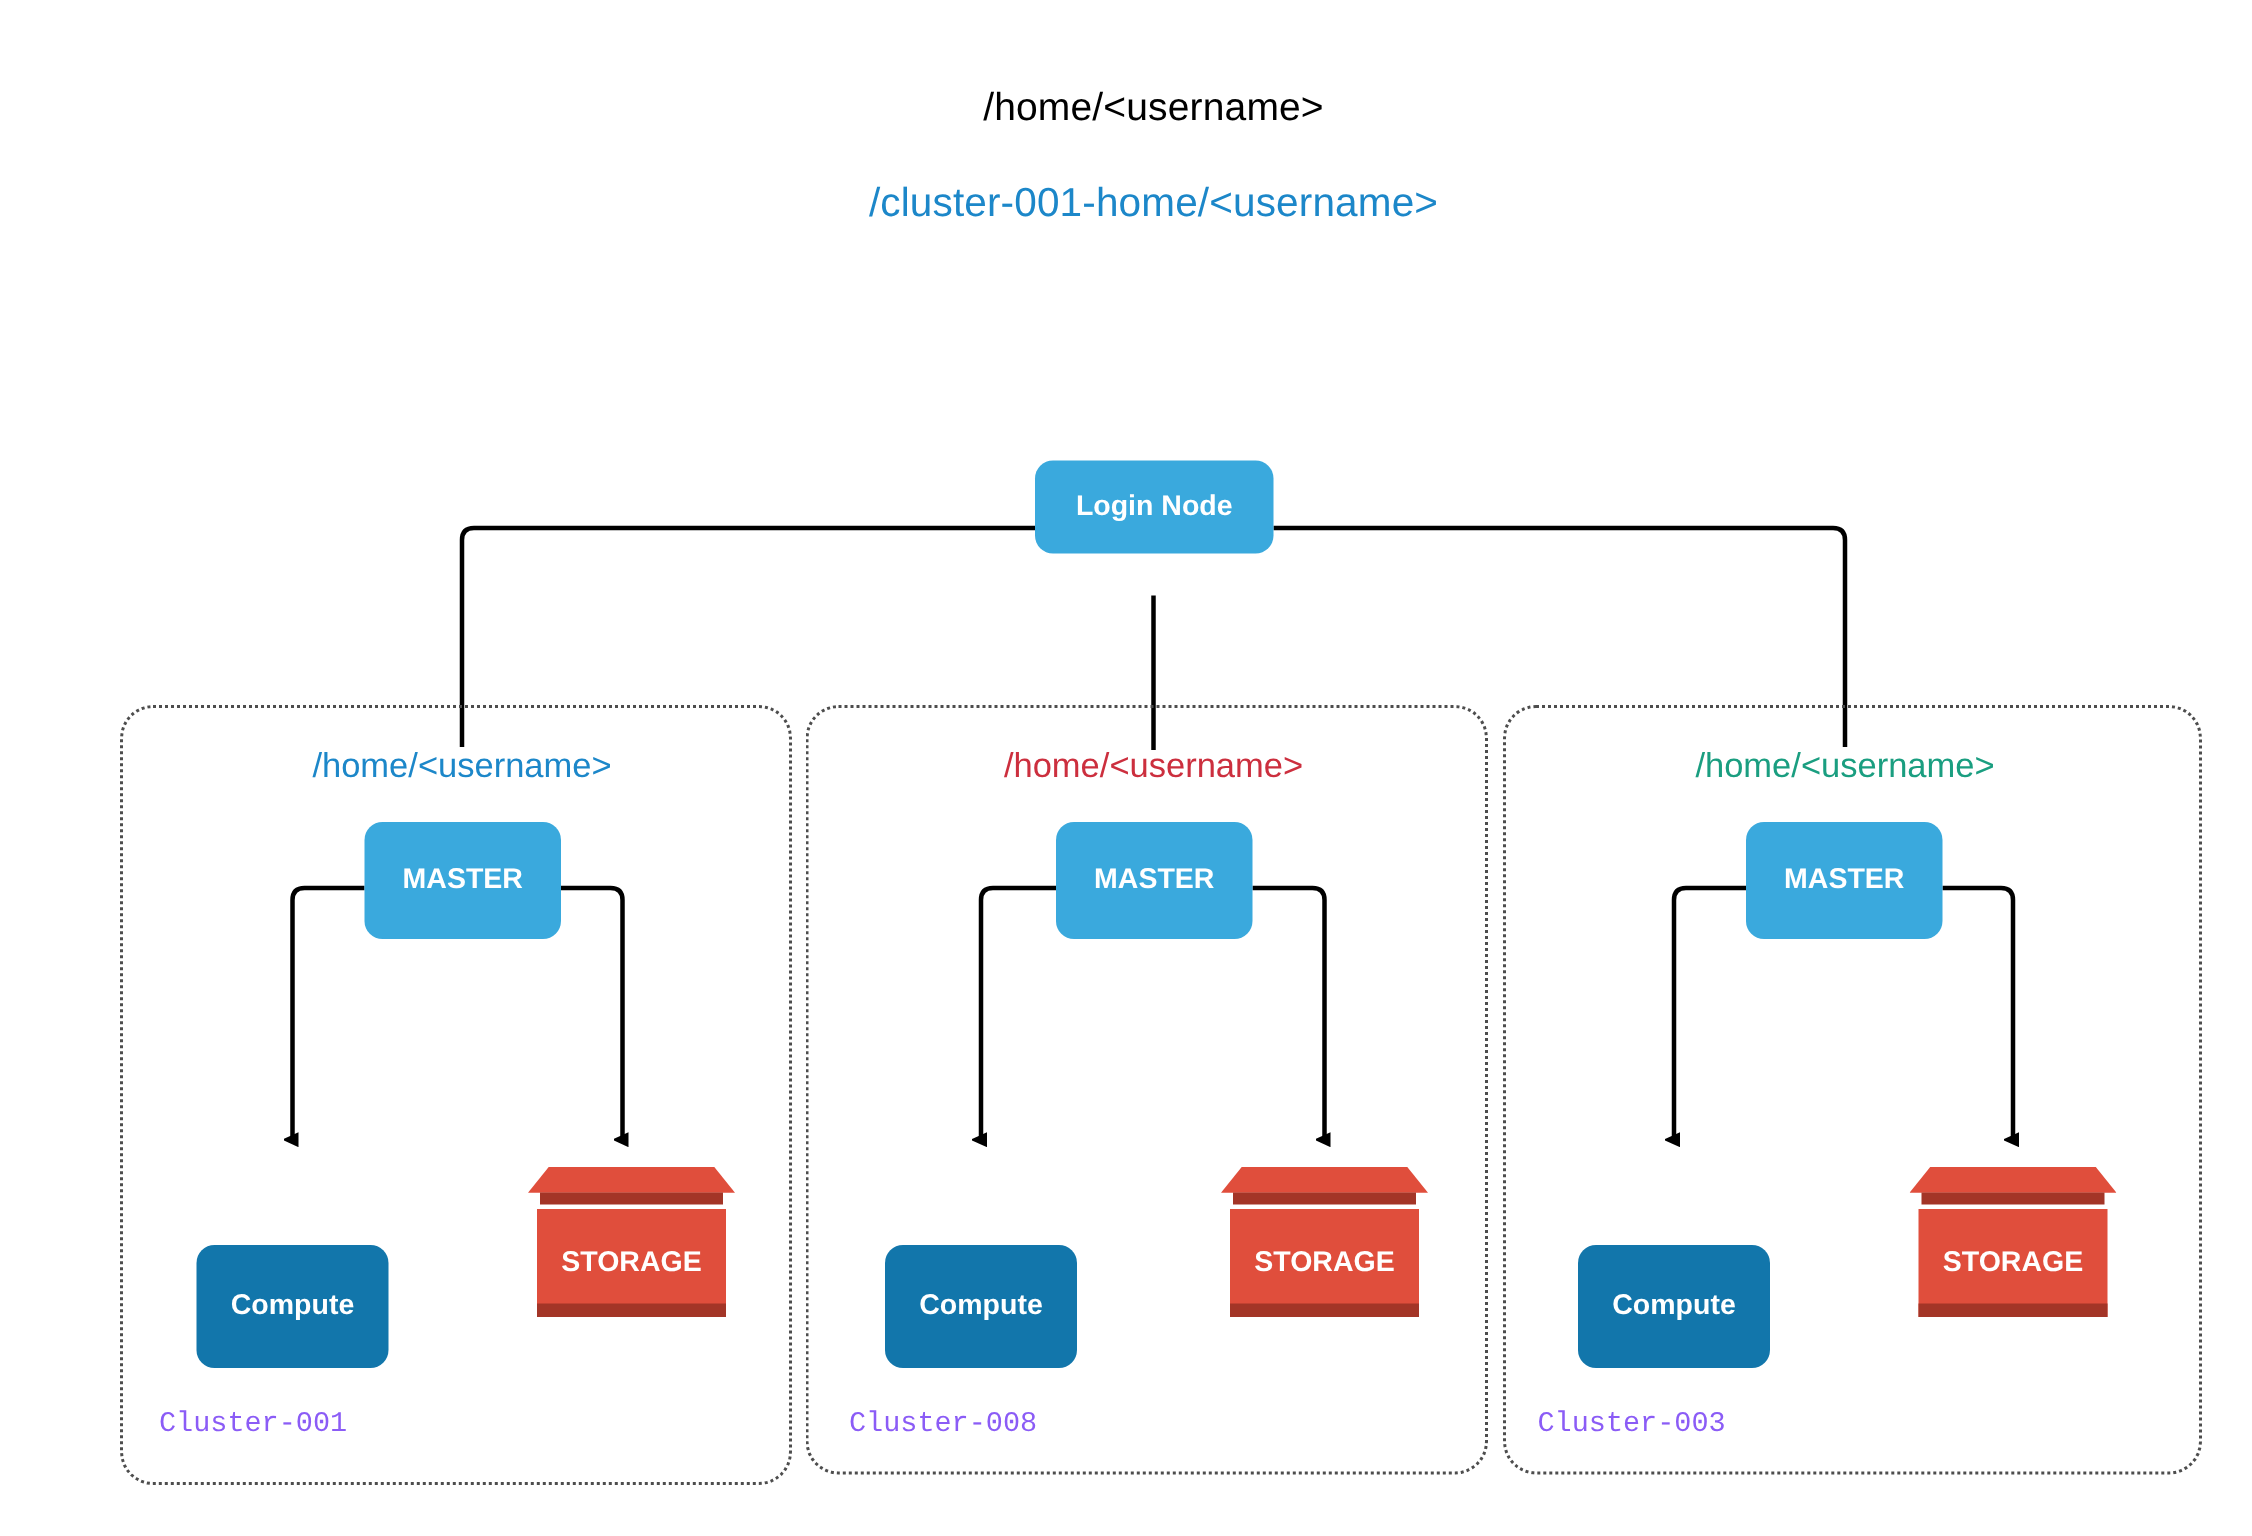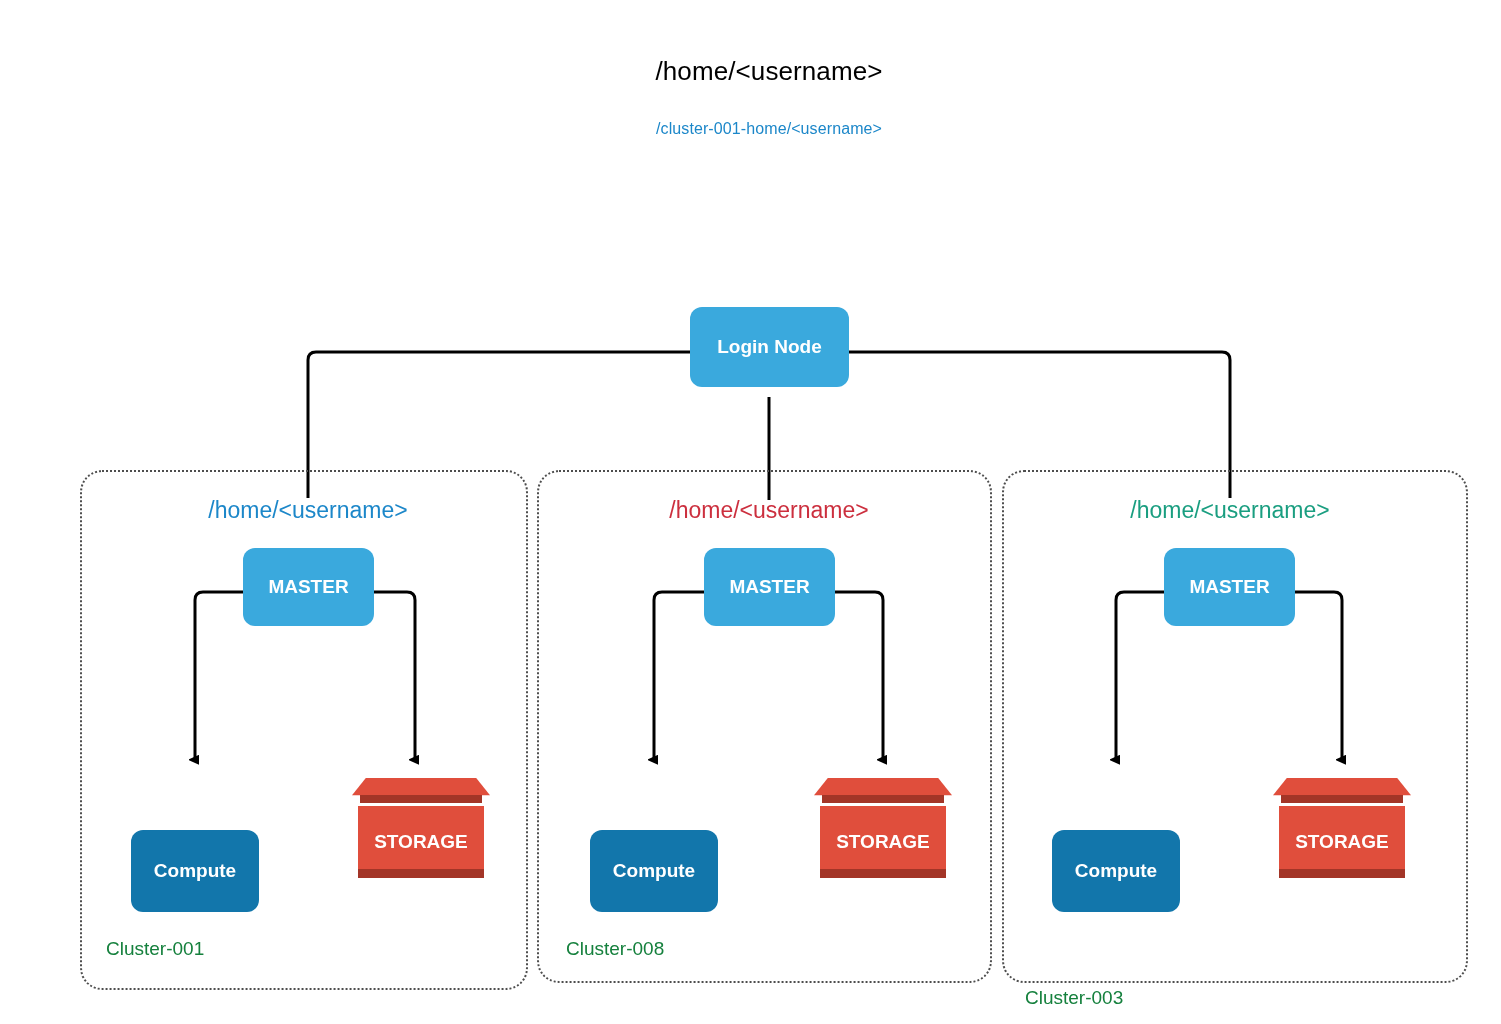--- a/index.html
+++ b/index.html
@@ -36,36 +36,37 @@
     white-space: nowrap;
     font-weight: 400;
     letter-spacing: 0.1px;
     transform: translateX(-50%);
   }
   #lbl-home {
     font-size: 26px;
     color: #000000;
   }
   #lbl-c1, #lbl-c2, #lbl-c3 {
-    font-size: 16px;
+    font-size: 27px;
   }
 
   
   .cluster-box {
     position: absolute;
     border: 2px dotted #4d4d4d;
     border-radius: 22px;
     box-sizing: border-box;
     background: transparent;
   }
   .cluster-name {
     position: absolute;
     font-size: 19px;
-    color: #15803d;
+    color: #8b5cf6;
     white-space: nowrap;
+    font-family: Liberation Mono, monospace;
   }
   .cluster-home {
     position: absolute;
     font-size: 23px;
     white-space: nowrap;
     transform: translateX(-50%);
   }
 
   
   .box3d {
@@ -176,21 +177,21 @@
     <path d="M 1164,592 L 1124,592 Q 1116,592 1116,600 L 1116,760" fill="none" stroke="#000000" stroke-width="3" marker-end="url(#arrowhead)"></path>
     <path d="M 1295,592 L 1334,592 Q 1342,592 1342,600 L 1342,760" fill="none" stroke="#000000" stroke-width="3" marker-end="url(#arrowhead)"></path>
   </svg>
 
   <div class="path-label" id="lbl-home" style="left:769px; top:56px;">/home/&lt;username&gt;</div>
 
   <div class="path-label" id="lbl-c1" style="left:769px; top:120px; color:#1c87c9;">/cluster-001-home/&lt;username&gt;</div>
 
 
 
-  <div class="box3d box-login" style="left:690px; top:307px; width:159px; height:80px; font-size:19px;">
+  <div class="box3d box-login" style="left:690px; top:307px; width:159px; height:62px; font-size:19px;">
     <span class="base" style="background:#1f7ca3;"></span>
     <span class="face" style="background:#3aa9dd;"></span>
     <span class="txt">Login Node</span>
   </div>
 
   <div class="cluster-box" style="left:80px; top:470px; width:448px; height:520px;"></div>
 
   <div class="cluster-home" style="left:308px; top:497px; color:#1c87c9;">/home/&lt;username&gt;</div>
 
   <div class="box3d box-master" style="left:243px; top:548px; width:131px; height:78px; font-size:19px;">
@@ -261,15 +262,15 @@
 
   <div class="storage" style="left:1273px; top:778px; width:138px; height:100px;">
     <div class="lid" style="background:#e04e3c; clip-path: polygon(10% 0%, 90% 0%, 100% 78%, 0% 78%);"></div>
     <div class="lid-shade" style="background:#a33527;"></div>
     <div class="body" style="background:#e04e3c;">
       <span class="txt" style="font-size:19px;">STORAGE</span>
       <div class="body-foot" style="background:#a33527;"></div>
     </div>
   </div>
 
-  <div class="cluster-name" style="left:1025px; top:987px;">Cluster-003</div>
+  <div class="cluster-name" style="left:1025px; top:938px;">Cluster-003</div>
 
 </div>
 
 </body></html>

